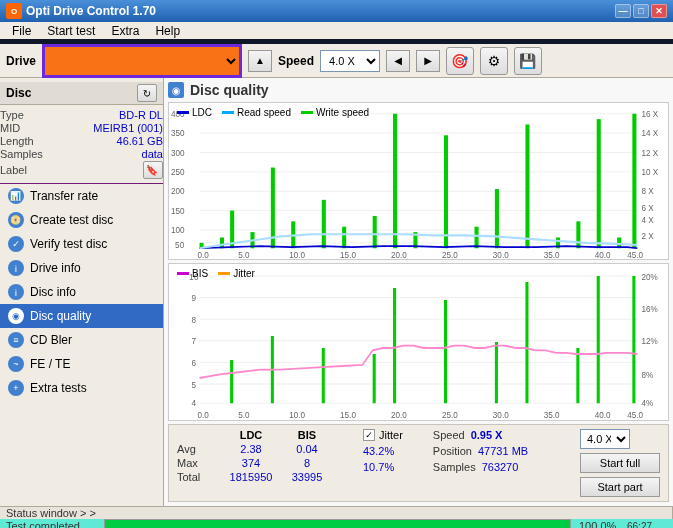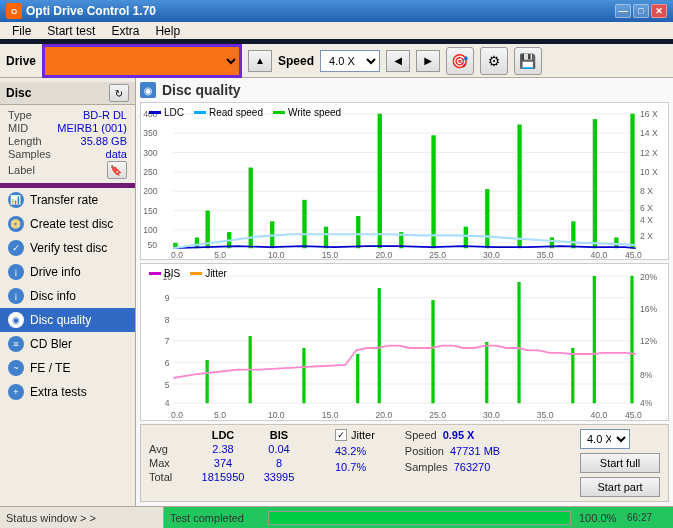--- a/index.html
+++ b/index.html
@@ -23,28 +23,28 @@
     #drive-select { height: 22px; font-size: 11px; border: 3px solid #6d28d9; background: #f97316; padding: 14px 4px; min-width: 200px; }
     .drive-btn { width: 24px; height: 22px; background: linear-gradient(to bottom, #f5f5f5, #ddd); border: 1px solid #999; cursor: pointer; display: flex; align-items: center; justify-content: center; font-size: 10px; }
     .speed-label { font-size: 12px; font-weight: bold; }
     #speed-select { height: 22px; font-size: 11px; border: 1px solid #7a96b4; background: white; padding: 0 4px; width: 60px; }
     .icon-btn { width: 28px; height: 28px; background: linear-gradient(to bottom, #f5f5f5, #ddd); border: 1px solid #999; cursor: pointer; display: flex; align-items: center; justify-content: center; font-size: 14px; border-radius: 3px; }
 
     
     #main { display: flex; height: calc(528px - 22px - 22px - 34px - 22px); }
 
     
-    #sidebar { width: 136px; background: #f0ece4; border-right: 1px solid #b0a898; display: flex; flex-direction: column; padding: 4px 0; }
+    #sidebar { width: 164px; background: #f0ece4; border-right: 1px solid #b0a898; display: flex; flex-direction: column; padding: 4px 0; }
 
     
     .disc-header { display: flex; align-items: center; justify-content: space-between; padding: 2px 6px; background: #e0dcd4; border-bottom: 1px solid #b0a898; }
     .disc-title { font-size: 12px; font-weight: bold; }
     .disc-icon-btn { width: 20px; height: 18px; background: linear-gradient(to bottom, #f5f5f5, #ddd); border: 1px solid #999; cursor: pointer; display: flex; align-items: center; justify-content: center; font-size: 10px; border-radius: 2px; }
 
-    .disc-info { padding: 4px 8px; border-bottom: 5px solid #701a75; }
+    .disc-info { padding: 4px 0; border-bottom: 1px solid #701a75; }
     .disc-row { display: flex; justify-content: space-between; align-items: center; margin-bottom: 1px; }
     .disc-row-label { color: #444; font-size: 11px; }
     .disc-row-value { color: #0000cc; font-size: 11px; font-weight: normal; }
     .disc-row-value.data { color: #0000cc; }
     .disc-label-row { display: flex; align-items: center; justify-content: space-between; }
 
     
     .nav-item { display: flex; align-items: center; padding: 4px 8px; cursor: pointer; color: #000; font-size: 12px; gap: 6px; }
     .nav-item.active { background: #316ac5; color: white; }
     .nav-icon { width: 16px; height: 16px; border-radius: 50%; display: flex; align-items: center; justify-content: center; font-size: 9px; flex-shrink: 0; }
@@ -70,21 +70,21 @@
     .legend-color.bis { background: #cc00cc; }
     .legend-color.jitter { background: #ff9900; }
 
     
     .stats-area { background: #f0ece4; border: 1px solid #c8c4bc; padding: 4px 8px; display: flex; gap: 20px; align-items: flex-start; }
     .jitter-check { width: 12px; height: 12px; border: 1px solid #999; background: white; display: flex; align-items: center; justify-content: center; font-size: 9px; }
     .action-btn { padding: 3px 14px; background: linear-gradient(to bottom, #f5f5f5, #ddd); border: 1px solid #999; cursor: pointer; font-size: 11px; width: 80px; }
     .speed-select-small { height: 20px; font-size: 11px; border: 1px solid #7a96b4; background: white; padding: 0 2px; width: 50px; }
 
     
-    #statusbar { height: 22px; background: #22c55e; border-top: 1px solid #b0a898; display: flex; align-items: stretch; }
+    #statusbar { height: 22px; background: #5eead4; border-top: 1px solid #b0a898; display: flex; align-items: stretch; flex-direction: column; }
     .status-section { display: flex; align-items: center; padding: 0 6px; border-right: 1px solid #b0a898; font-size: 11px; }
     .status-main { flex: 1; display: flex; align-items: center; gap: 8px; padding: 0 6px; font-size: 11px; }
     .progress-bar-container { flex: 1; height: 14px; background: #ddd; border: 1px solid #999; }
     .progress-bar-fill { height: 100%; background: #00cc44; }
     .progress-text { font-size: 11px; color: #333; min-width: 40px; }
     .time-text { font-size: 10px; color: #333; min-width: 40px; }
 
     
     svg { display: block; }
   </style>
@@ -137,21 +137,21 @@
       <div class="disc-row">
         <span class="disc-row-label">Type</span>
         <span class="disc-row-value">BD-R DL</span>
       </div>
       <div class="disc-row">
         <span class="disc-row-label">MID</span>
         <span class="disc-row-value">MEIRB1 (001)</span>
       </div>
       <div class="disc-row">
         <span class="disc-row-label">Length</span>
-        <span class="disc-row-value">35.88 GB</span>
+        <span class="disc-row-value">46.61 GB</span>
       </div>
       <div class="disc-row">
         <span class="disc-row-label">Samples</span>
         <span class="disc-row-value data">data</span>
       </div>
       <div class="disc-label-row">
         <span class="disc-row-label">Label</span>
         <div class="disc-icon-btn">🔖</div>
       </div>
     </div>

